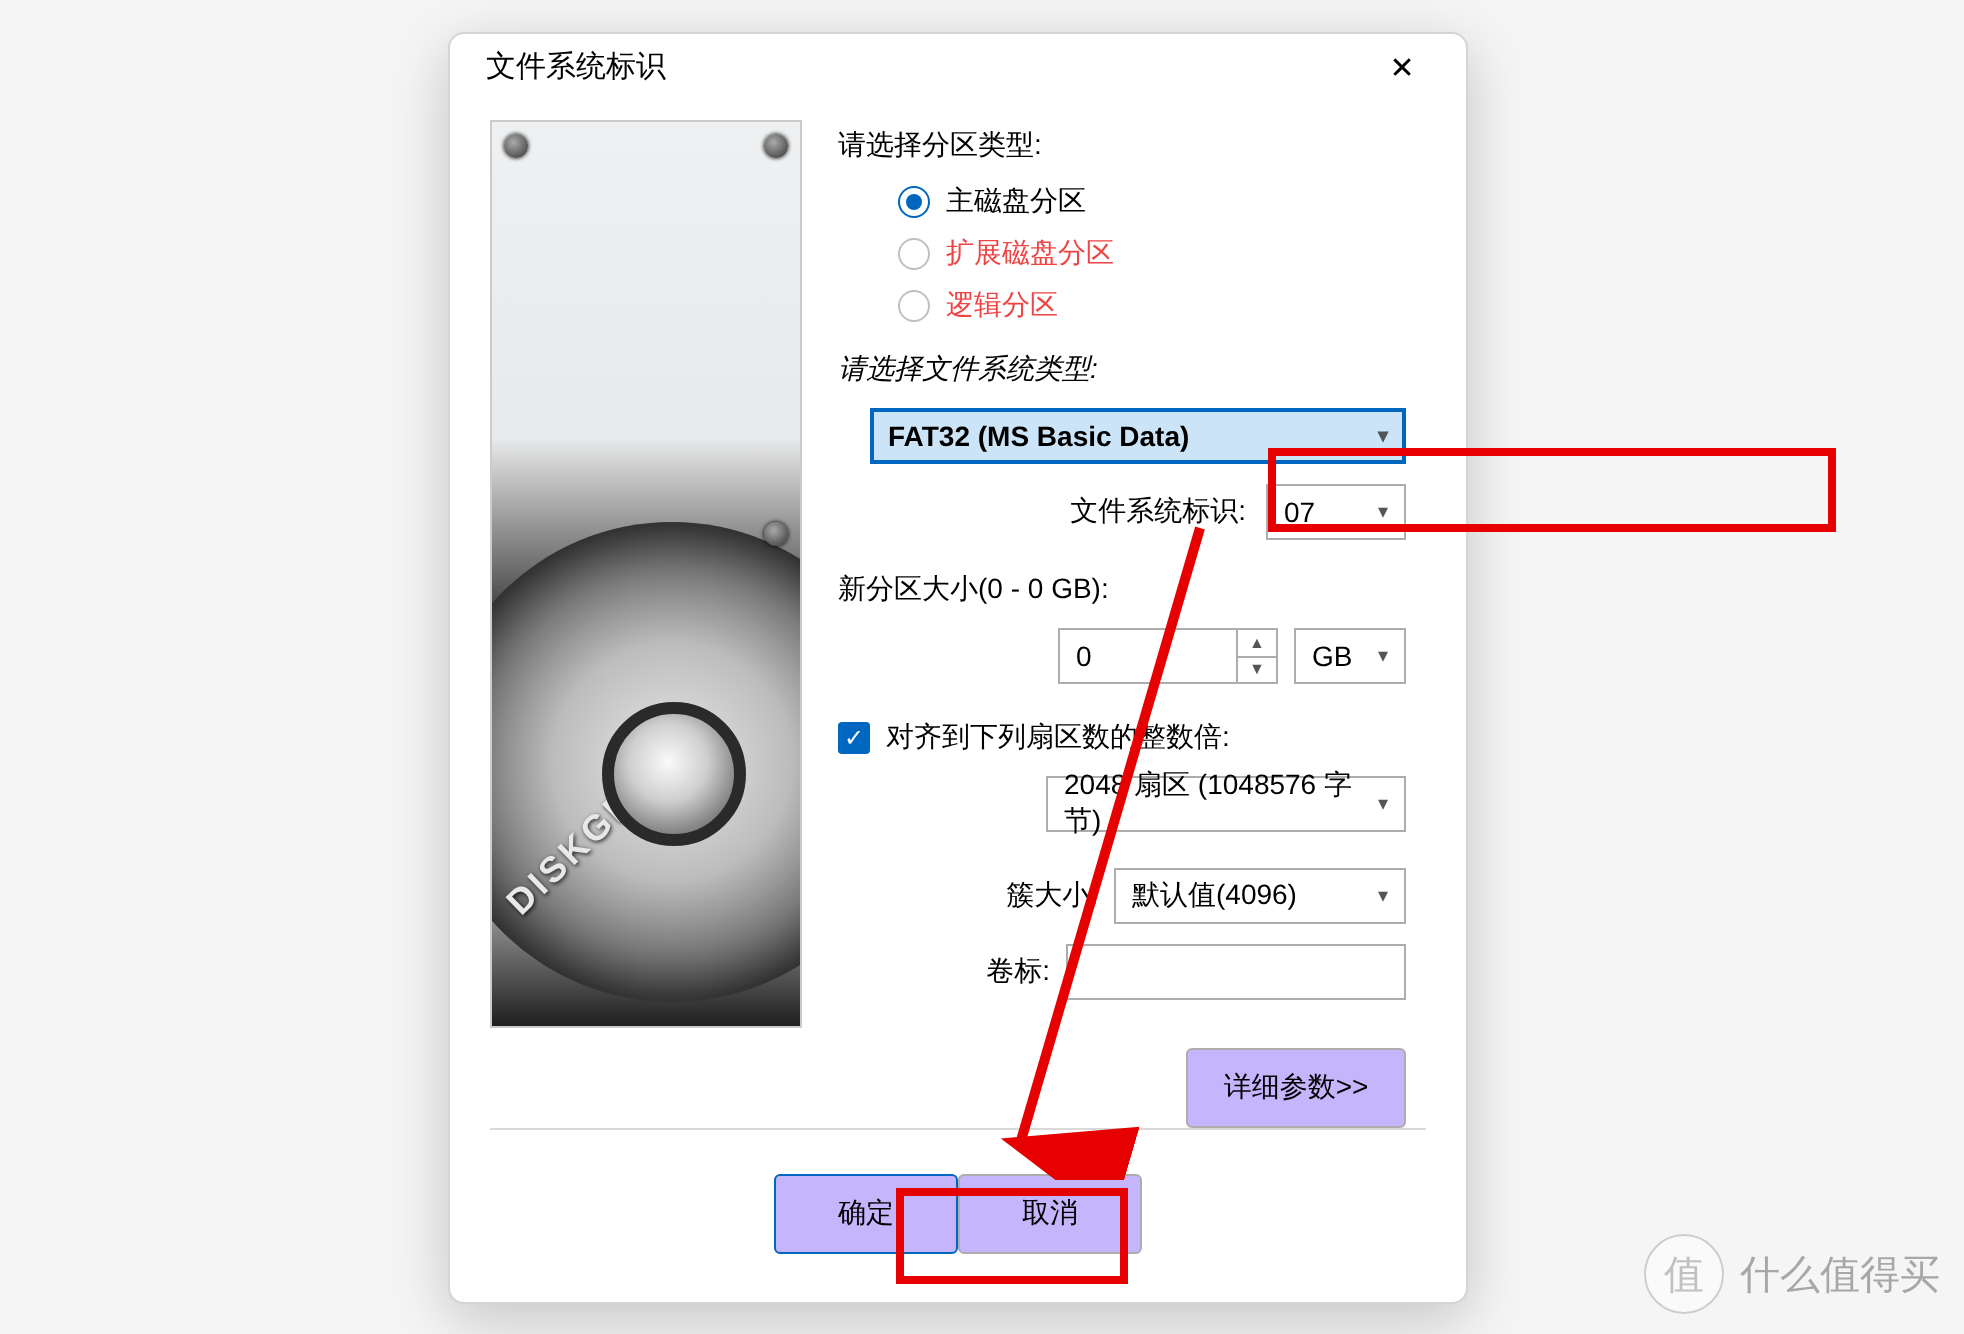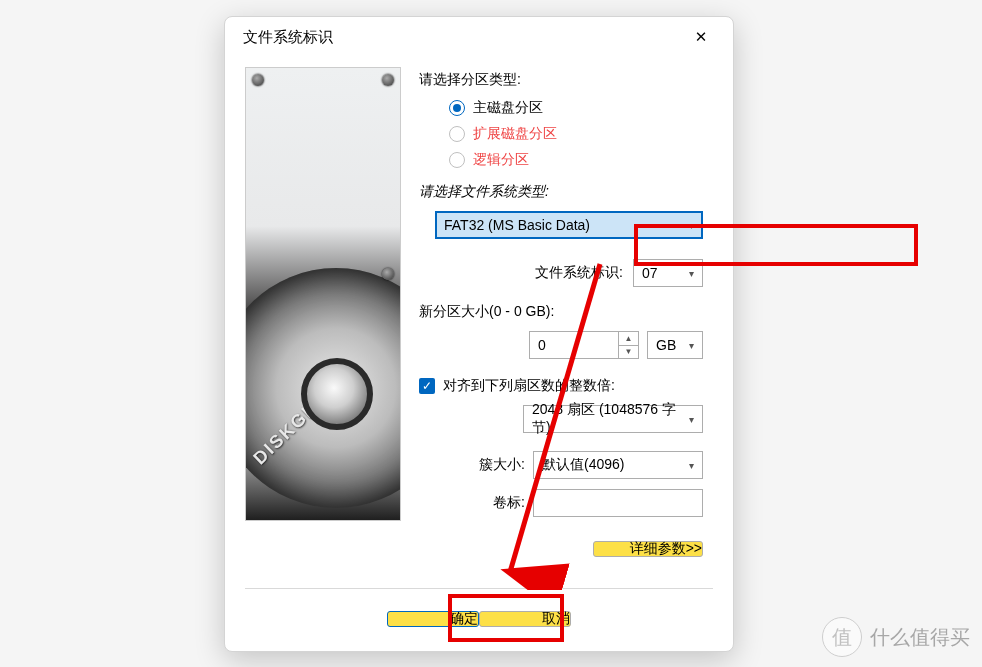--- a/index.html
+++ b/index.html
@@ -146,22 +146,22 @@
     width:16px; height:16px; background:#0067c0; border-radius:2px;
     display:inline-flex; align-items:center; justify-content:center; color:#fff; font-size:12px;
     flex-shrink:0;
   }
   .footer-sep { height:1px; background:#d9d9d9; margin:0 20px; }
   .footer {
     display:flex; justify-content:center; 
     padding:22px 0 24px;
   }
   .btn {
-    width:92px; height:16px; border:1px solid #adadad; background:#fde047;
-    display:flex; align-items:center; justify-content:flex-end;
+    width:92px; height:40px; border:1px solid #adadad; background:#c4b5fd;
+    display:flex; align-items:center; justify-content:center;
     font-size:14px; font-family:inherit;
     border-radius:3px;
   }
   .btn.primary { border:1.5px solid #0067c0; }
   .btn.details { width:110px; }
   
   .hlbox { position:absolute; border:4px solid #e60000; pointer-events:none; }
   
   .arrow-svg { position:absolute; pointer-events:none; }
   
@@ -212,21 +212,21 @@
           <span class="radio-label disabled">扩展磁盘分区</span>
         </div>
         <div class="radio-row">
           <span class="radio disabled"></span>
           <span class="radio-label disabled">逻辑分区</span>
         </div>
       </div>
 
       <div class="section-label" style="margin-top:4px;font-style:italic;">请选择文件系统类型:</div>
 
-      <div class="select hl" style="margin:0 10px 10px 16px;">
+      <div class="select hl" style="margin:0 10px 0 16px;font-weight:bold;">
         <span>FAT32 (MS Basic Data)</span>
         <span class="chev">▾</span>
       </div>
 
       <div class="row row-right" style="margin-right:10px; gap:10px;">
         <span class="label-col">文件系统标识:</span>
         <div class="select" style="width:70px;">
           <span>07</span>
           <span class="chev">▾</span>
         </div>
@@ -255,21 +255,21 @@
 
       <div class="row row-right" style="margin-right:10px;">
         <div class="select" style="width:180px;">
           <span>2048 扇区 (1048576 字节)</span>
           <span class="chev">▾</span>
         </div>
       </div>
 
       <div class="row row-right" style="margin-right:10px; gap:8px; margin-top:8px;">
         <span class="label-col">簇大小:</span>
-        <div class="select" style="width:170px;">
+        <div class="select" style="width:146px;">
           <span>默认值(4096)</span>
           <span class="chev">▾</span>
         </div>
       </div>
 
       <div class="row row-right" style="margin-right:10px; gap:8px;">
         <span class="label-col">卷标:</span>
         <div class="textbox" style="width:170px;">
           <span></span>
         </div>

